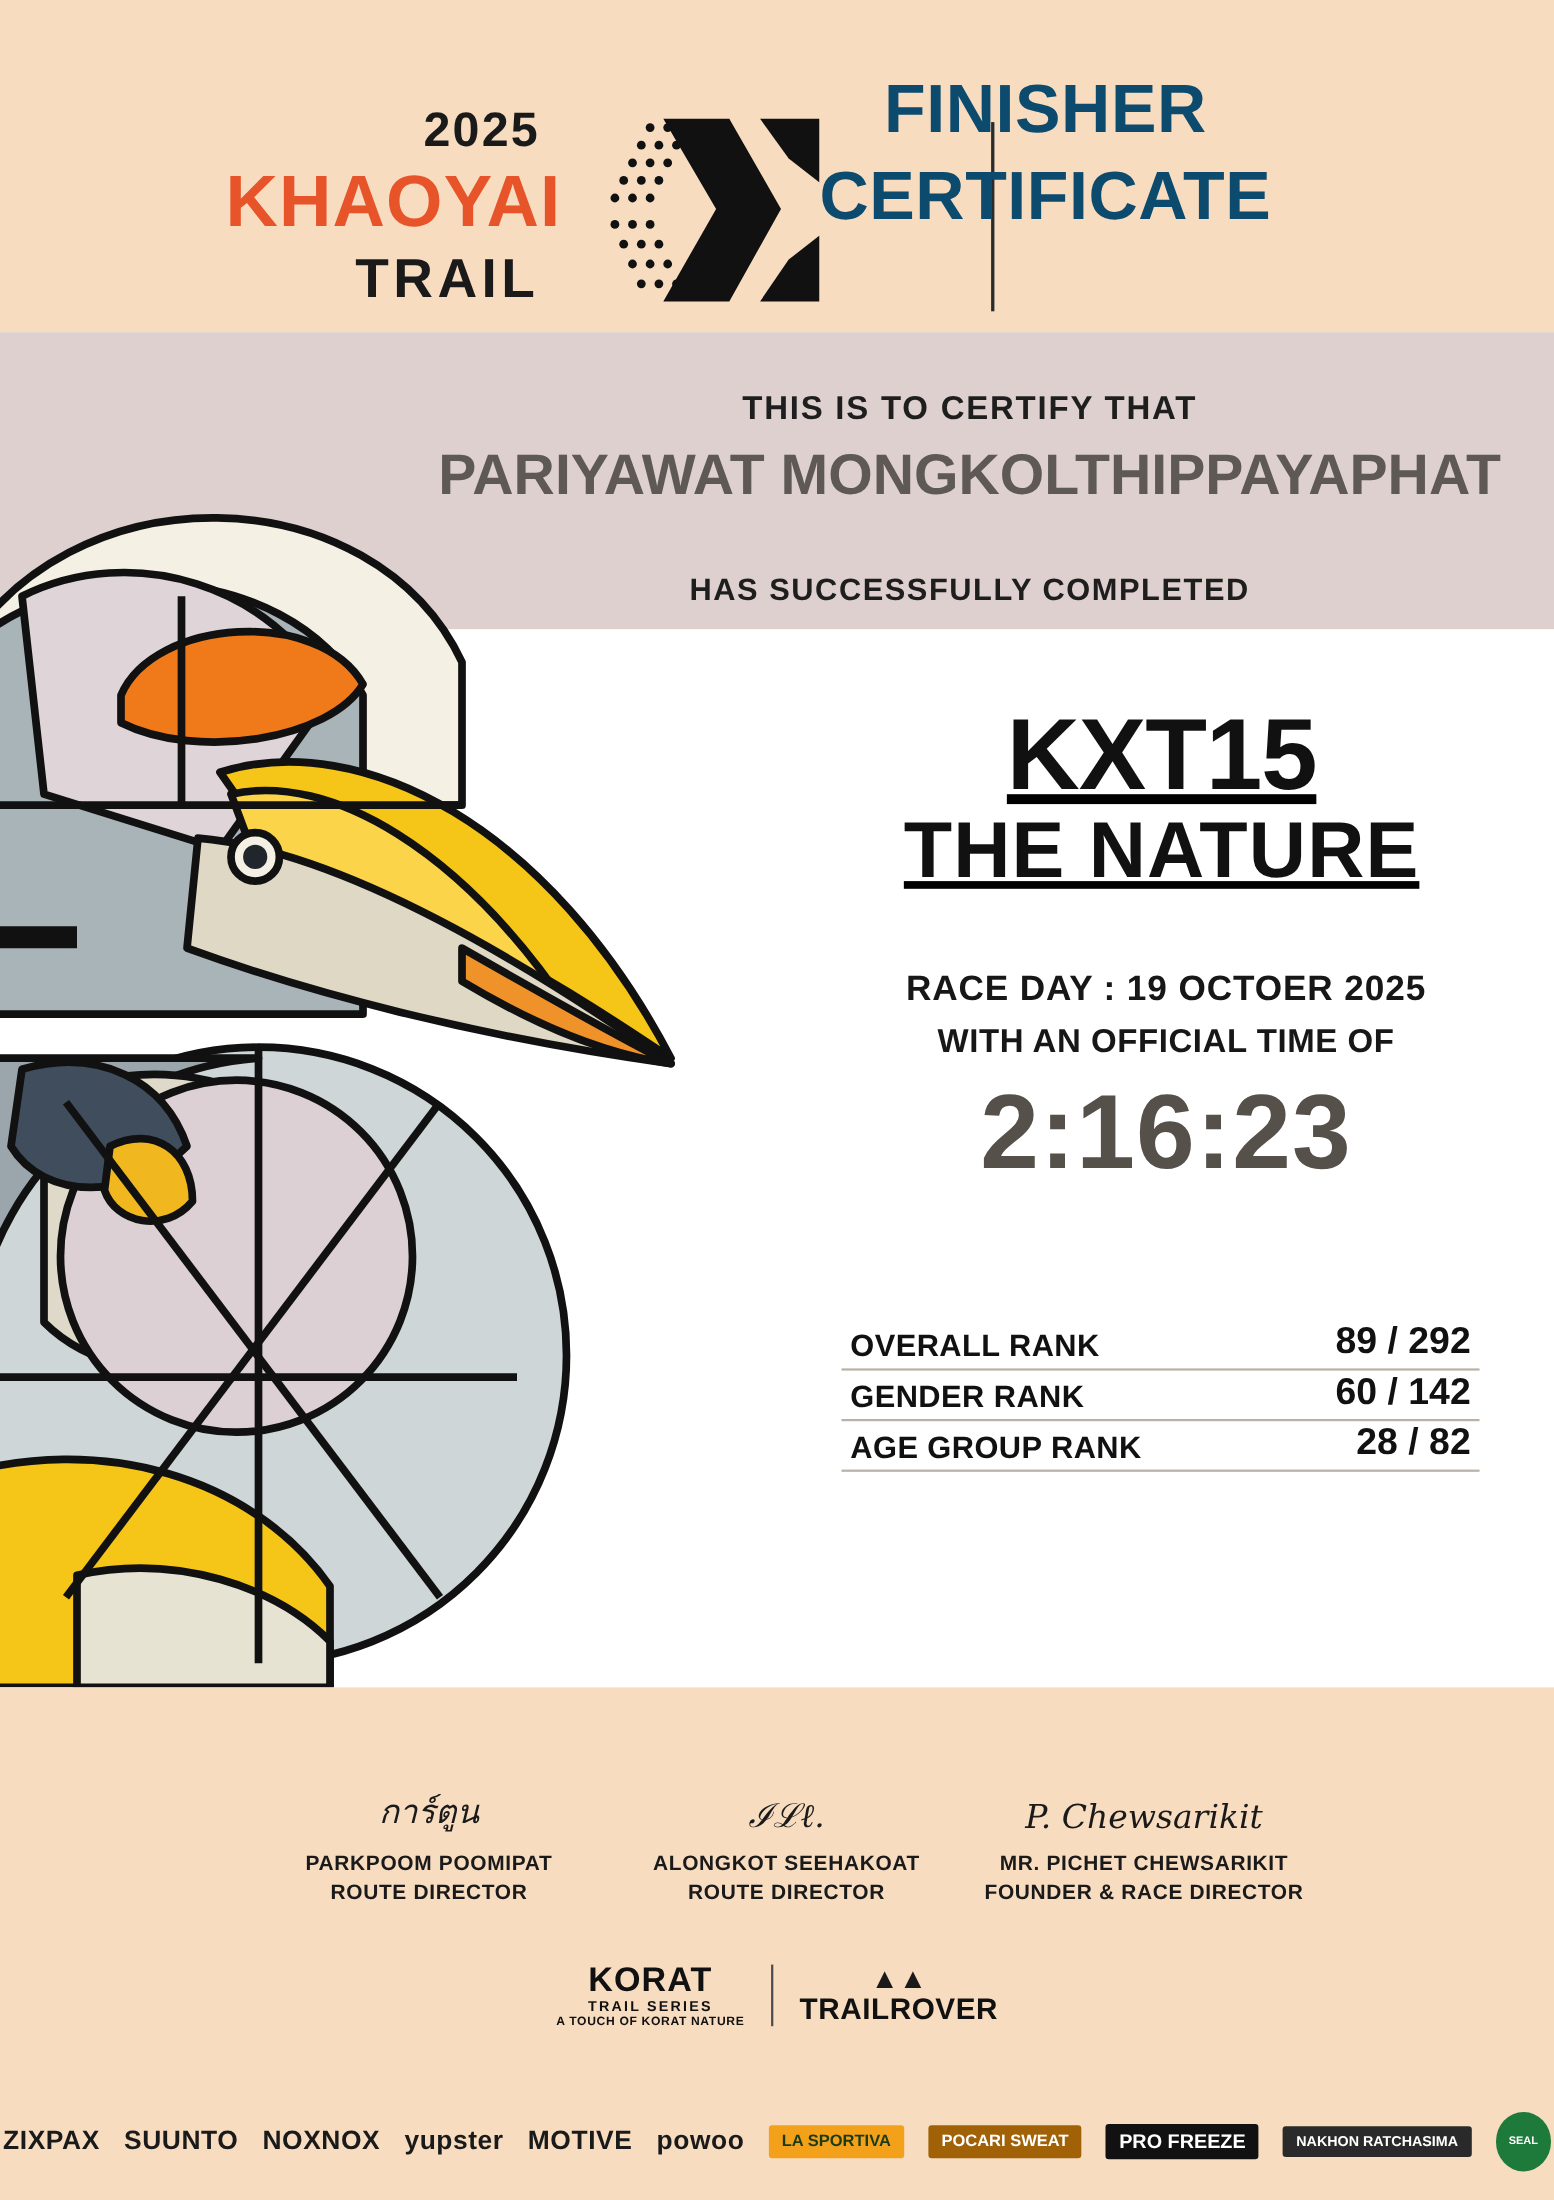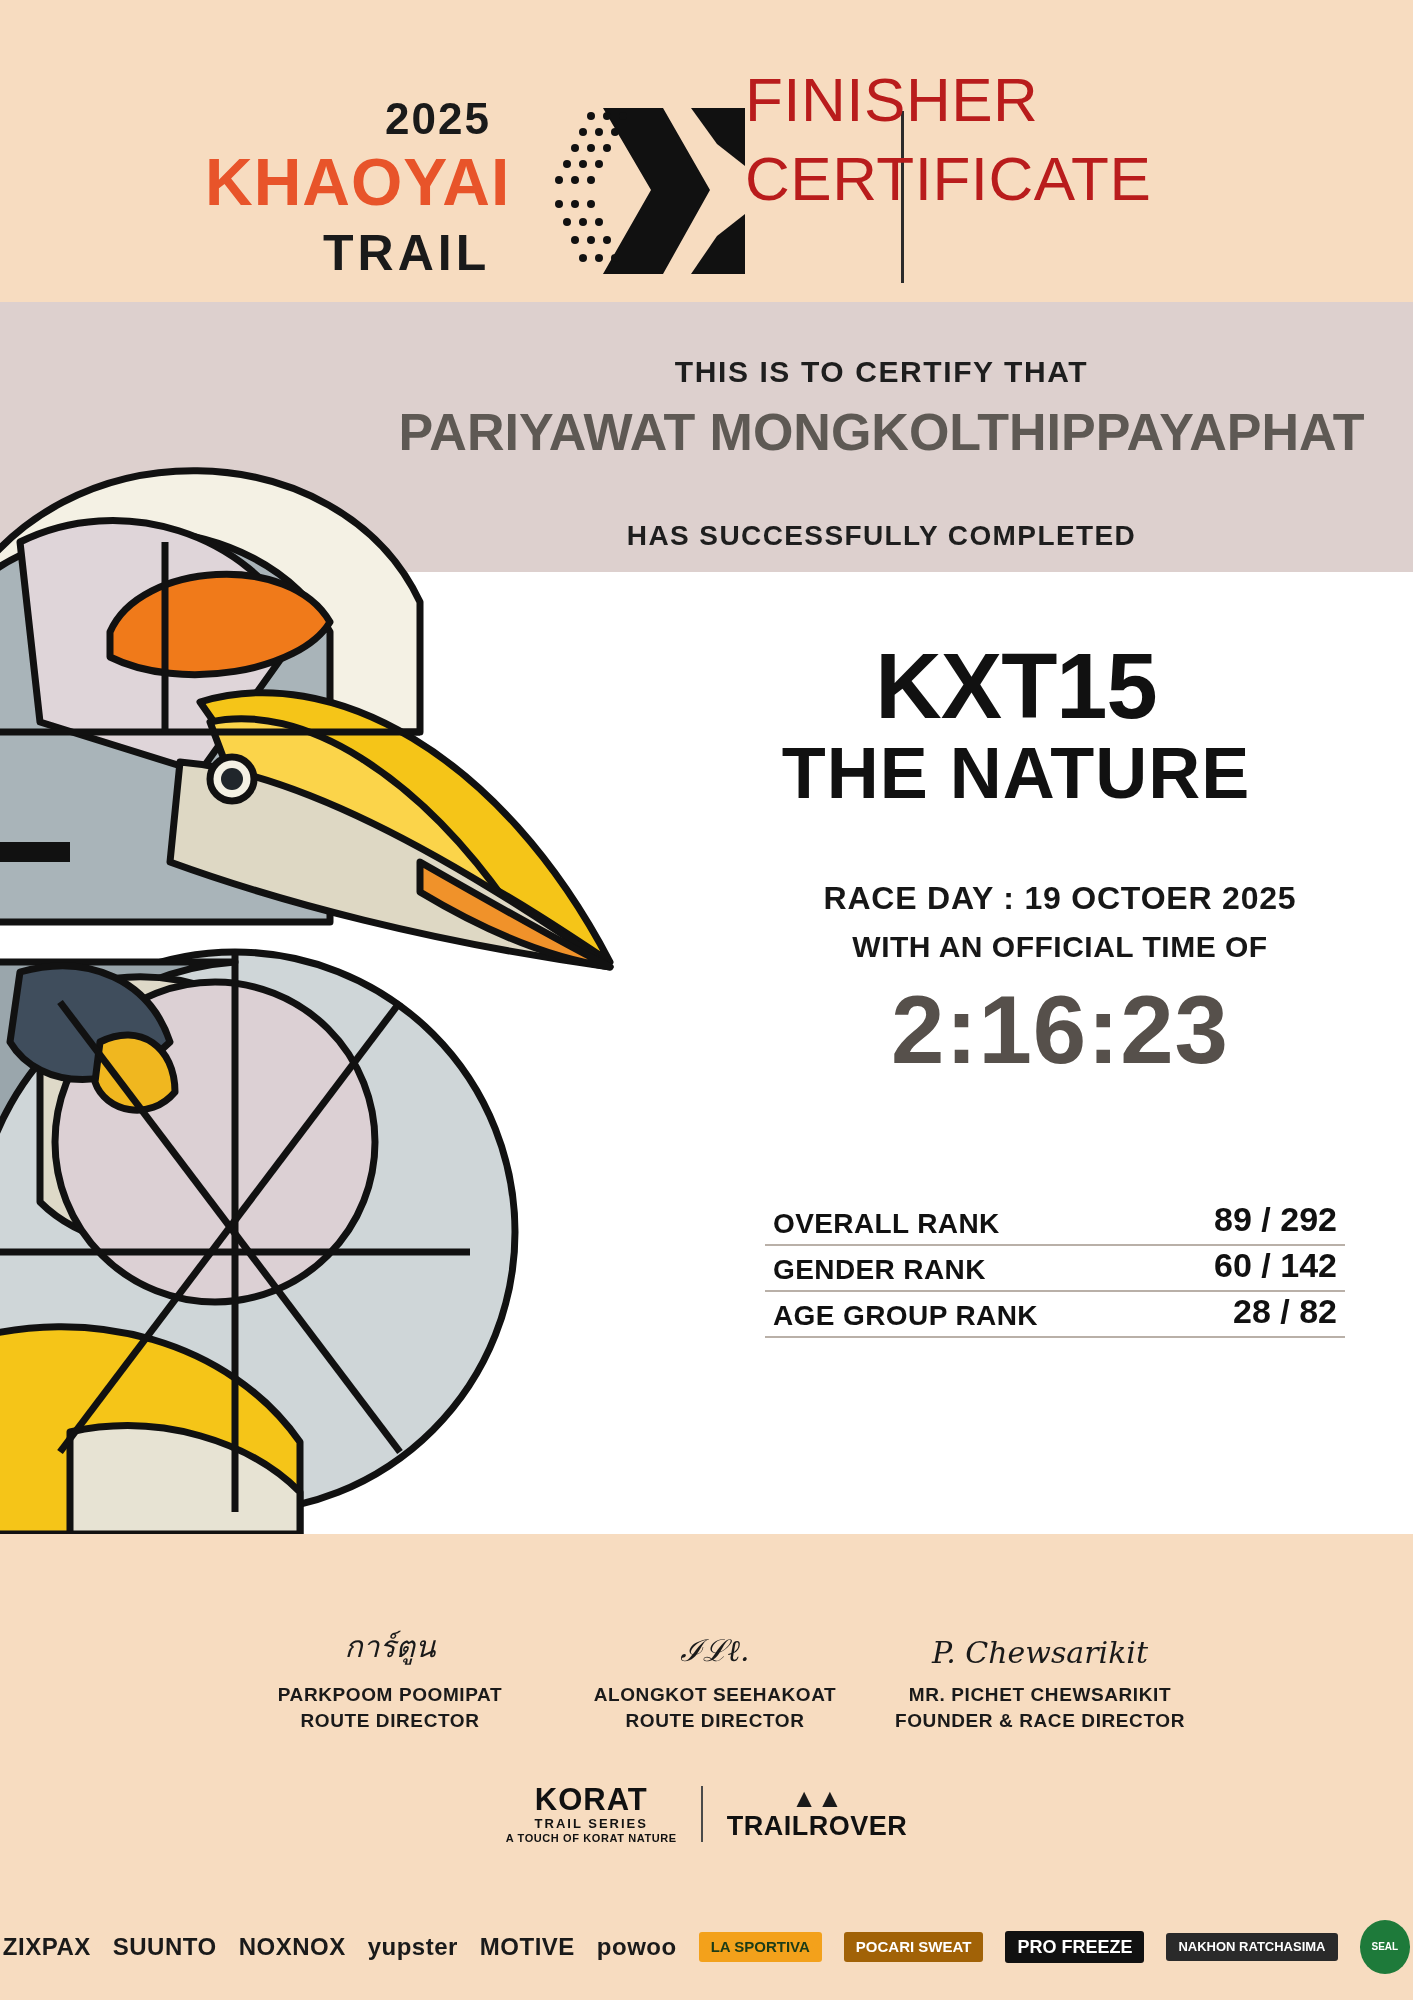--- a/index.html
+++ b/index.html
@@ -46,24 +46,24 @@
     position: absolute; left: 300px; top: 58px;
     width: 250px; height: 180px;
   }
   .logo-x svg { display: block; }
   .vdivider {
     position: absolute; left: 706px; top: 65px;
     width: 3px; height: 172px; background: #2b2b2b;
   }
   .header-title {
     position: absolute; left: 745px; top: 60px;
-    font-size: 62px; font-weight: normal; line-height: 1.28;
+    font-size: 62px; font-weight: bold; line-height: 1.28;
     letter-spacing: 0.5px;
-    color: #b91c1c;
-    text-align: left;
+    color: #0c4a6e;
+    text-align: center;
   }
 
   
   .certify-band {
     position: absolute; left: 0; top: 302px;
     width: 1413px; height: 270px;
     background: #ddd0ce;
   }
   .certify-text {
     position: absolute; left: 0; top: 355px;
@@ -90,22 +90,22 @@
   
   .art {
     position: absolute; left: 0; top: 302px;
     width: 790px; height: 1232px;
     overflow: hidden;
   }
   .art svg { display: block; }
 
   
   .race-title {
-    position: absolute; left: 716px; top: 640px;
-    width: 600px; text-align: center;
+    position: absolute; left: 756px; top: 640px;
+    width: 600px; text-align: center; text-decoration: underline;
   }
   .kxt {
     font-size: 92px; font-weight: bold; letter-spacing: -1px;
     color: #111; line-height: 1;
   }
   .nature {
     font-size: 72px; font-weight: bold; letter-spacing: 1px;
     color: #111; 
   }
   .raceday {

